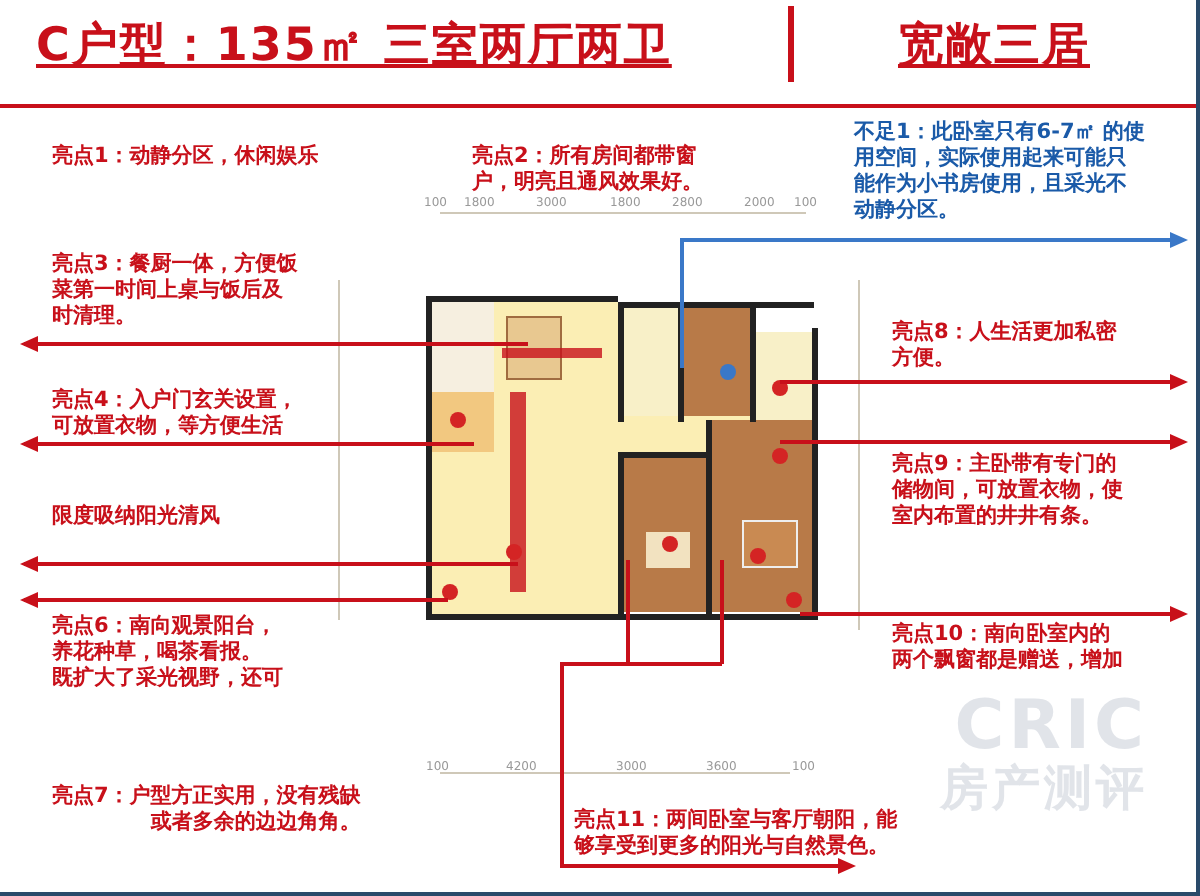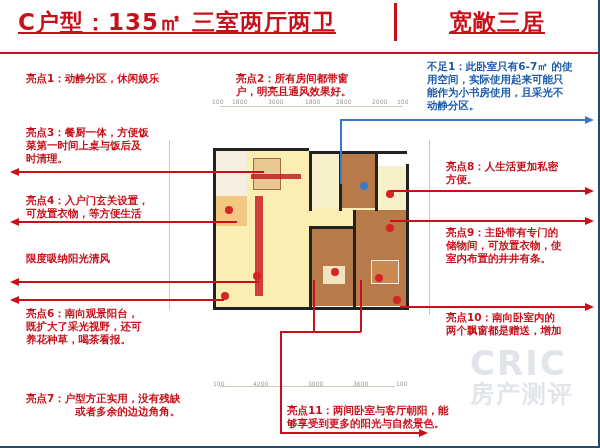--- a/index.html
+++ b/index.html
@@ -17,21 +17,21 @@
   .arrowL{position:absolute;width:0;height:0;border-top:4px solid transparent;border-bottom:4px solid transparent;border-right:9px solid #c8101a;}
   .arrowR{position:absolute;width:0;height:0;border-top:4px solid transparent;border-bottom:4px solid transparent;border-left:9px solid #c8101a;}
   .arrowRB{position:absolute;width:0;height:0;border-top:4px solid transparent;border-bottom:4px solid transparent;border-left:9px solid #3a78c8;}
   .dim{position:absolute;font-size:6px;color:#999;font-family:"DejaVu Sans",sans-serif;}
   .dimline{position:absolute;background:#cfc8b8;}
   .plan{position:absolute;left:213px;top:148px;width:196px;height:162px;}
   .room{position:absolute;}
   .wall{position:absolute;background:#222;}
   .dot{position:absolute;width:8px;height:8px;border-radius:50%;background:#d42424;}
   .dotb{position:absolute;width:8px;height:8px;border-radius:50%;background:#3a78c8;}
-  .watermark{position:absolute;left:470px;top:345px;color:rgba(200,205,215,0.55);font-weight:bold;text-align:left;}
+  .watermark{position:absolute;left:470px;top:345px;color:rgba(200,205,215,0.55);font-weight:bold;text-align:right;}
   .watermark .w1{font-size:34px;letter-spacing:2px;line-height:36px;}
   .watermark .w2{font-size:24px;letter-spacing:2px;line-height:26px;}
 </style>
 </head>
 <body>
 
 <div class="frame"></div>
 
 <div class="title left">C户型：135㎡  三室两厅两卫</div>
 <div class="title-sep"></div>
@@ -110,22 +110,22 @@
 </div>
 <div class="note" style="left:26px;top:194px;">
   <div>亮点4：入户门玄关设置，</div>
   <div>可放置衣物，等方便生活</div>
 </div>
 <div class="note" style="left:26px;top:252px;">
   <div>限度吸纳阳光清风</div>
 </div>
 <div class="note" style="left:26px;top:307px;">
   <div>亮点6：南向观景阳台，</div>
+  <div>养花种草，喝茶看报。</div>
   <div>既扩大了采光视野，还可</div>
-  <div>养花种草，喝茶看报。</div>
 </div>
 <div class="note" style="left:26px;top:392px;text-align:right;">
   <div>亮点7：户型方正实用，没有残缺</div>
   <div>或者多余的边边角角。</div>
 </div>
 
 <div class="note" style="left:236px;top:72px;">
   <div>亮点2：所有房间都带窗</div>
   <div>户，明亮且通风效果好。</div>
 </div>

